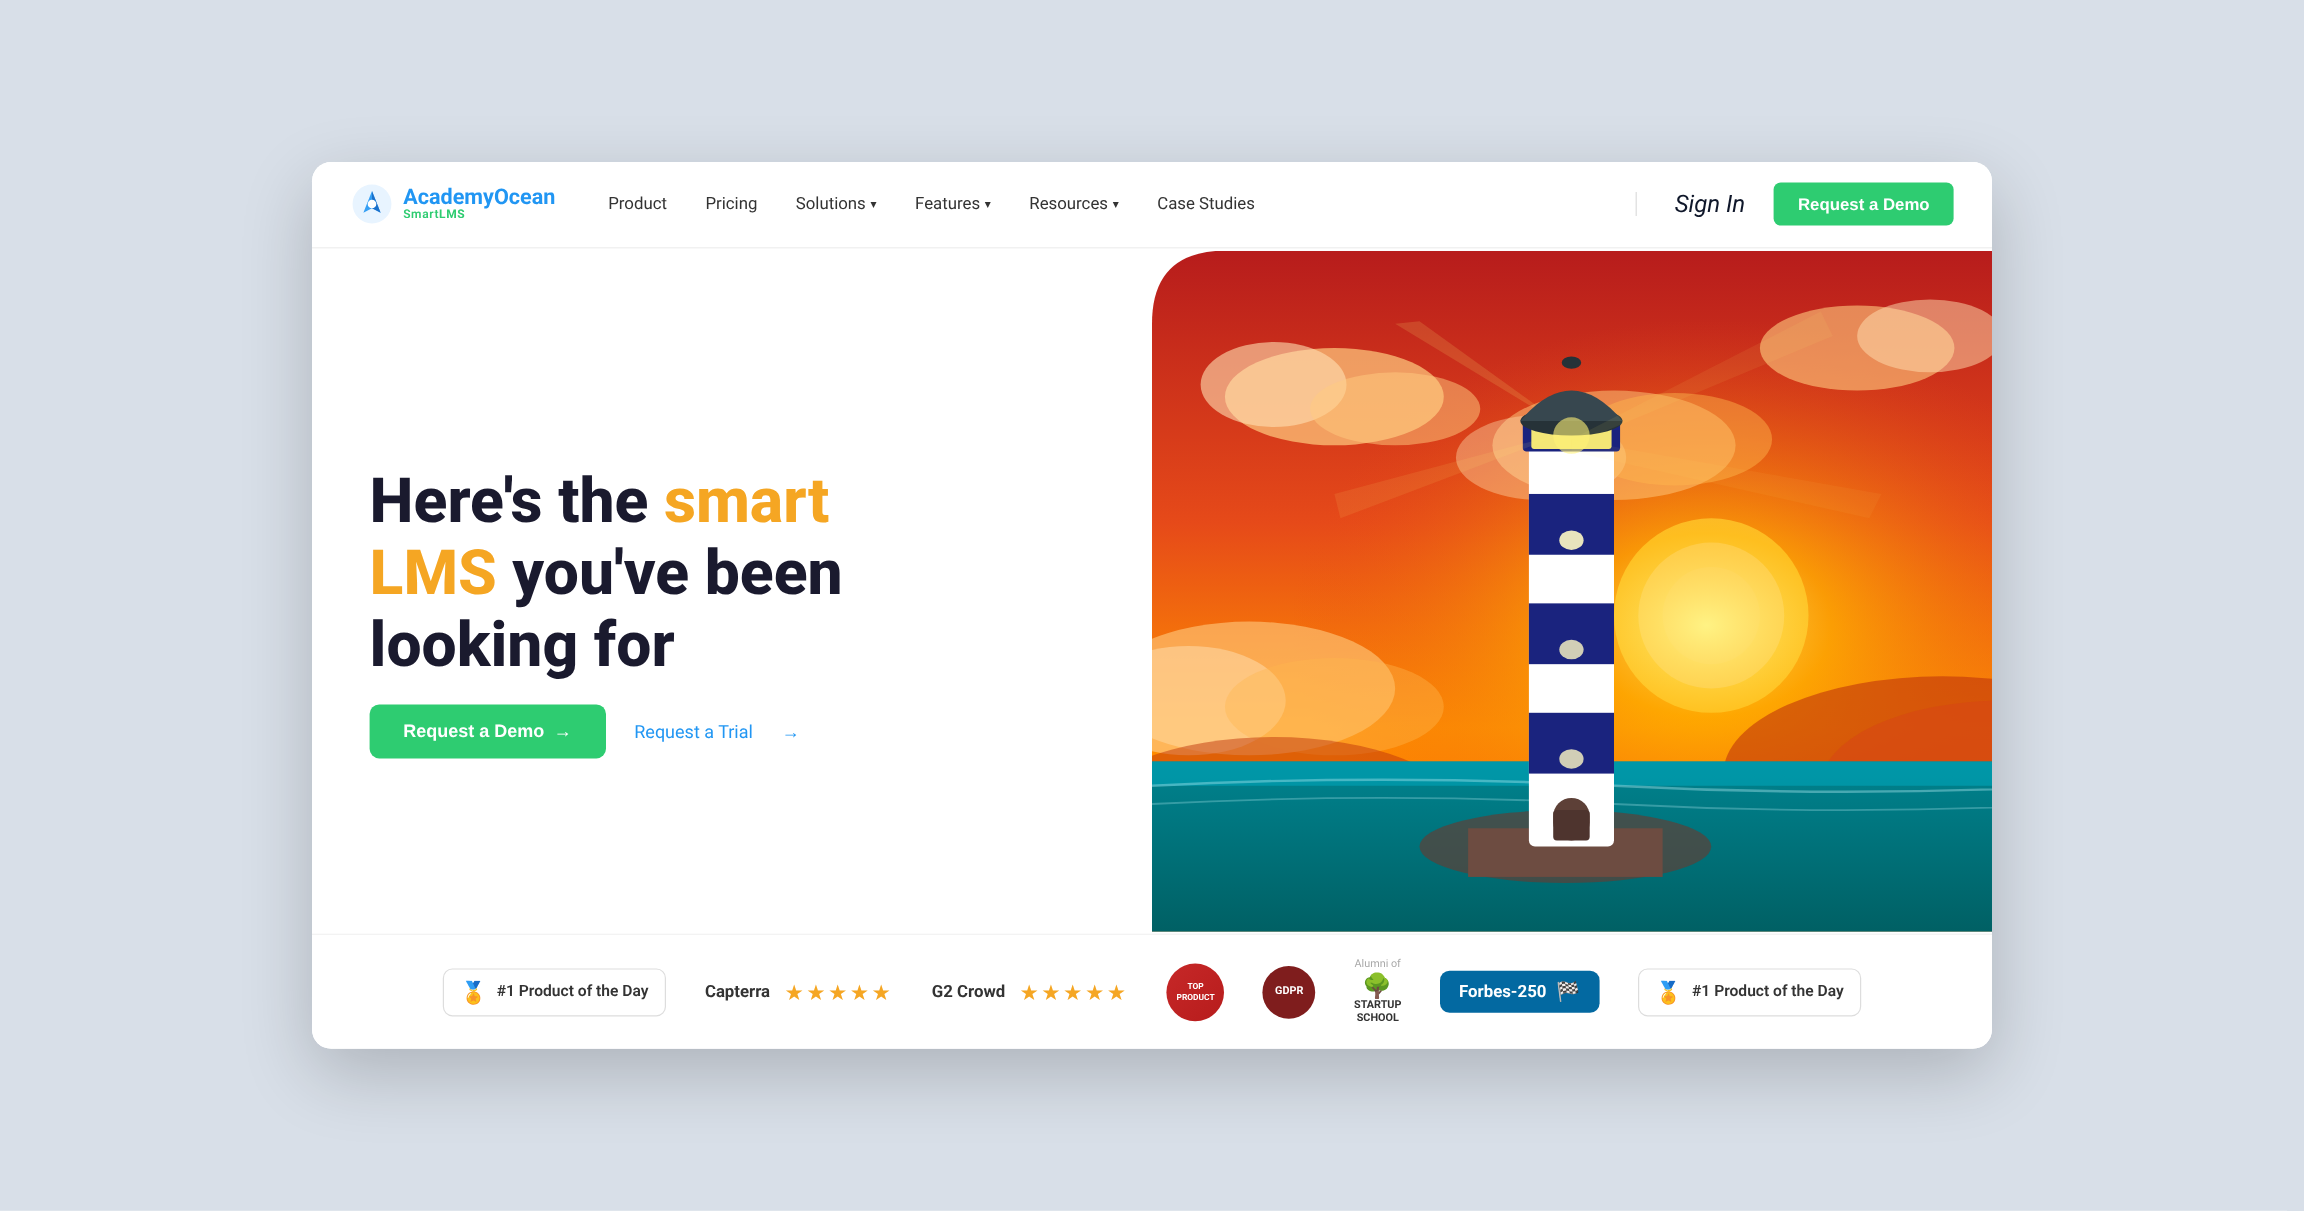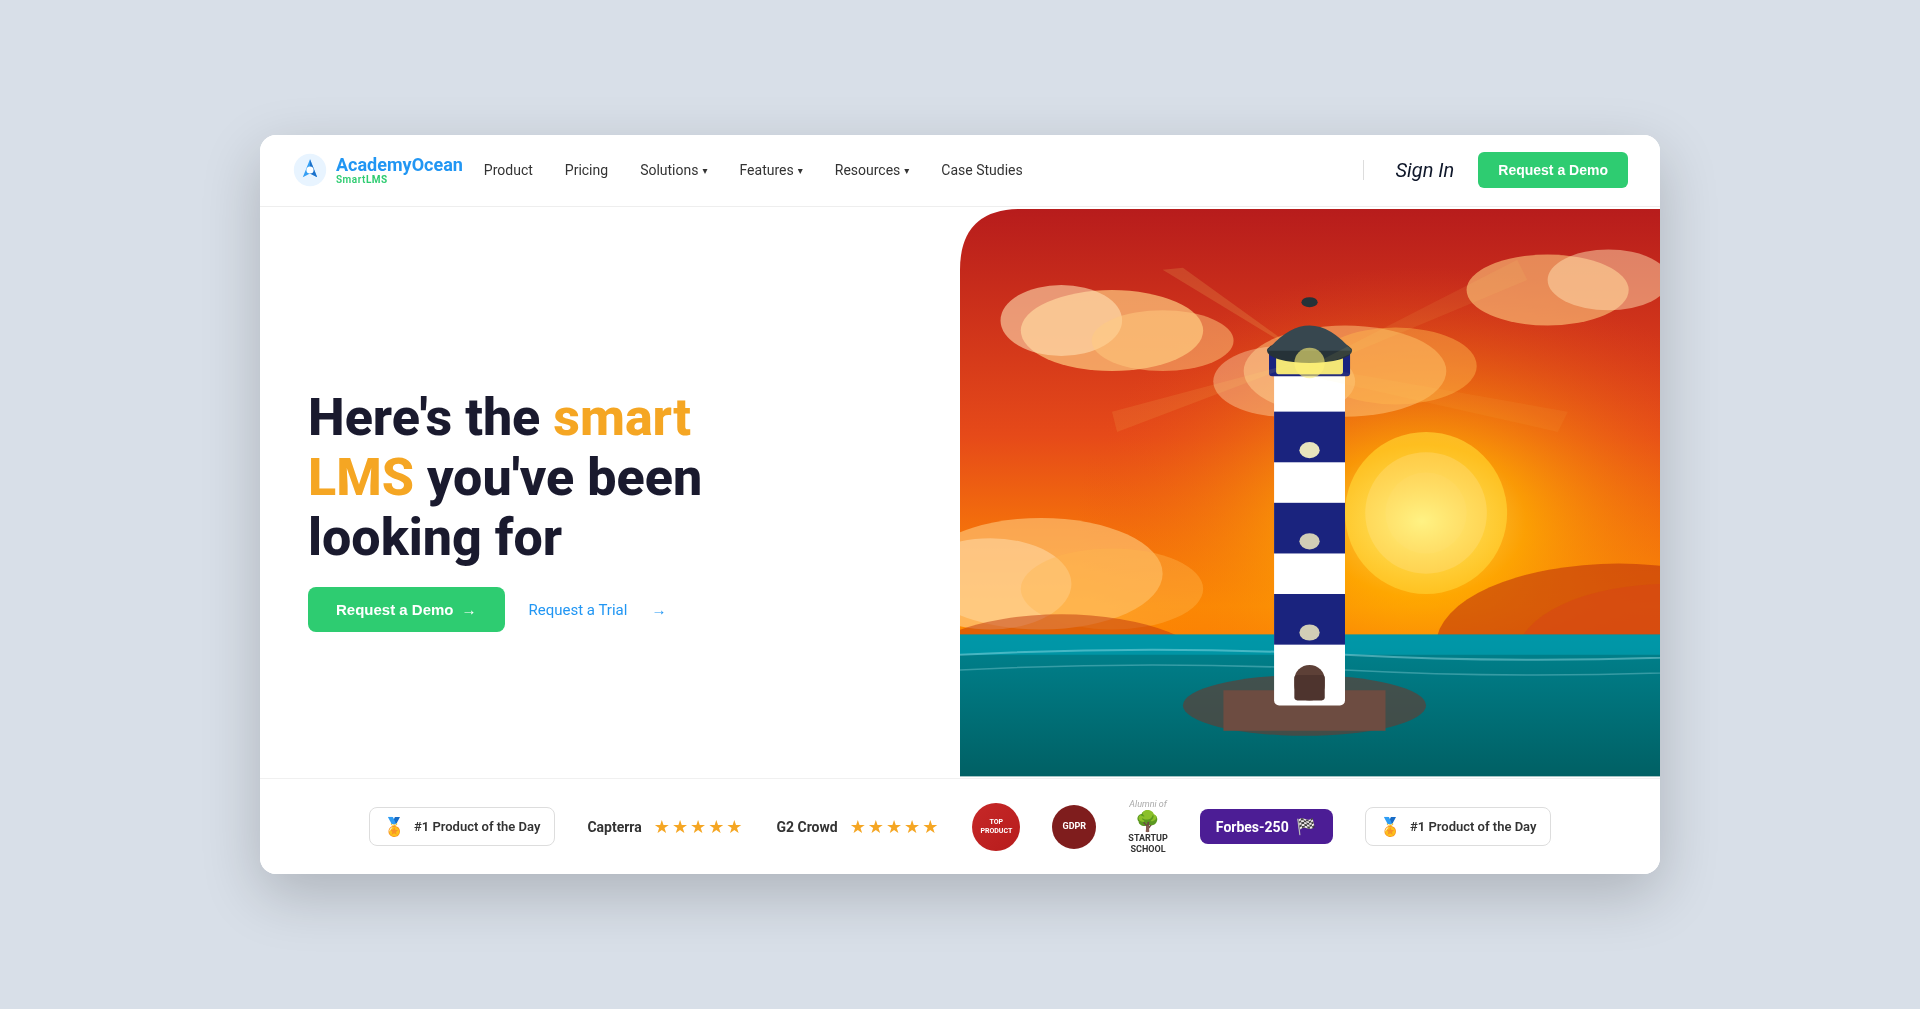--- a/index.html
+++ b/index.html
@@ -28,21 +28,21 @@
       height: 72px;
       border-bottom: 1px solid #eee;
       background: #fff;
       position: relative;
       z-index: 10;
     }
     .logo-area {
       display: flex;
       align-items: center;
       gap: 8px;
-      margin-right: 21px;
+      margin-right: 44px;
       text-decoration: none;
     }
     .logo-icon {
       width: 36px;
       height: 36px;
     }
     .logo-text {
       display: flex;
       flex-direction: column;
       line-height: 1.1;
@@ -239,21 +239,21 @@
       flex-direction: column;
       align-items: center;
       font-size: 10px;
       color: #888;
     }
     .startup-icon {
       font-size: 20px;
       color: #f5a623;
     }
     .forbes-badge {
-      background: #4c1d95;
+      background: #0369a1;
       color: #fff;
       border-radius: 8px;
       padding: 8px 16px;
       display: flex;
       align-items: center;
       gap: 8px;
       font-size: 14px;
       font-weight: 700;
     }
     .forbes-flag {
@@ -456,21 +456,21 @@
     </div>
 
     <div class="proof-item">
       <div class="proof-logo-circle gdpr-circle">
         <span>GDPR</span>
       </div>
     </div>
 
     <div class="proof-item">
       <div class="startup-item">
-        <span style="font-size:9px;color:#aaa;font-style:italic;">Alumni of</span>
+        <span style="font-size:9px;color:#aaa;">Alumni of</span>
         <span class="startup-icon">🌳</span>
         <span style="font-size:9px;font-weight:700;color:#333;text-align:center;line-height:1.2;">STARTUP<br>SCHOOL</span>
       </div>
     </div>
 
     <div class="forbes-badge">
       <span>Forbes-250</span>
       <span class="forbes-flag">🏁</span>
     </div>
 

